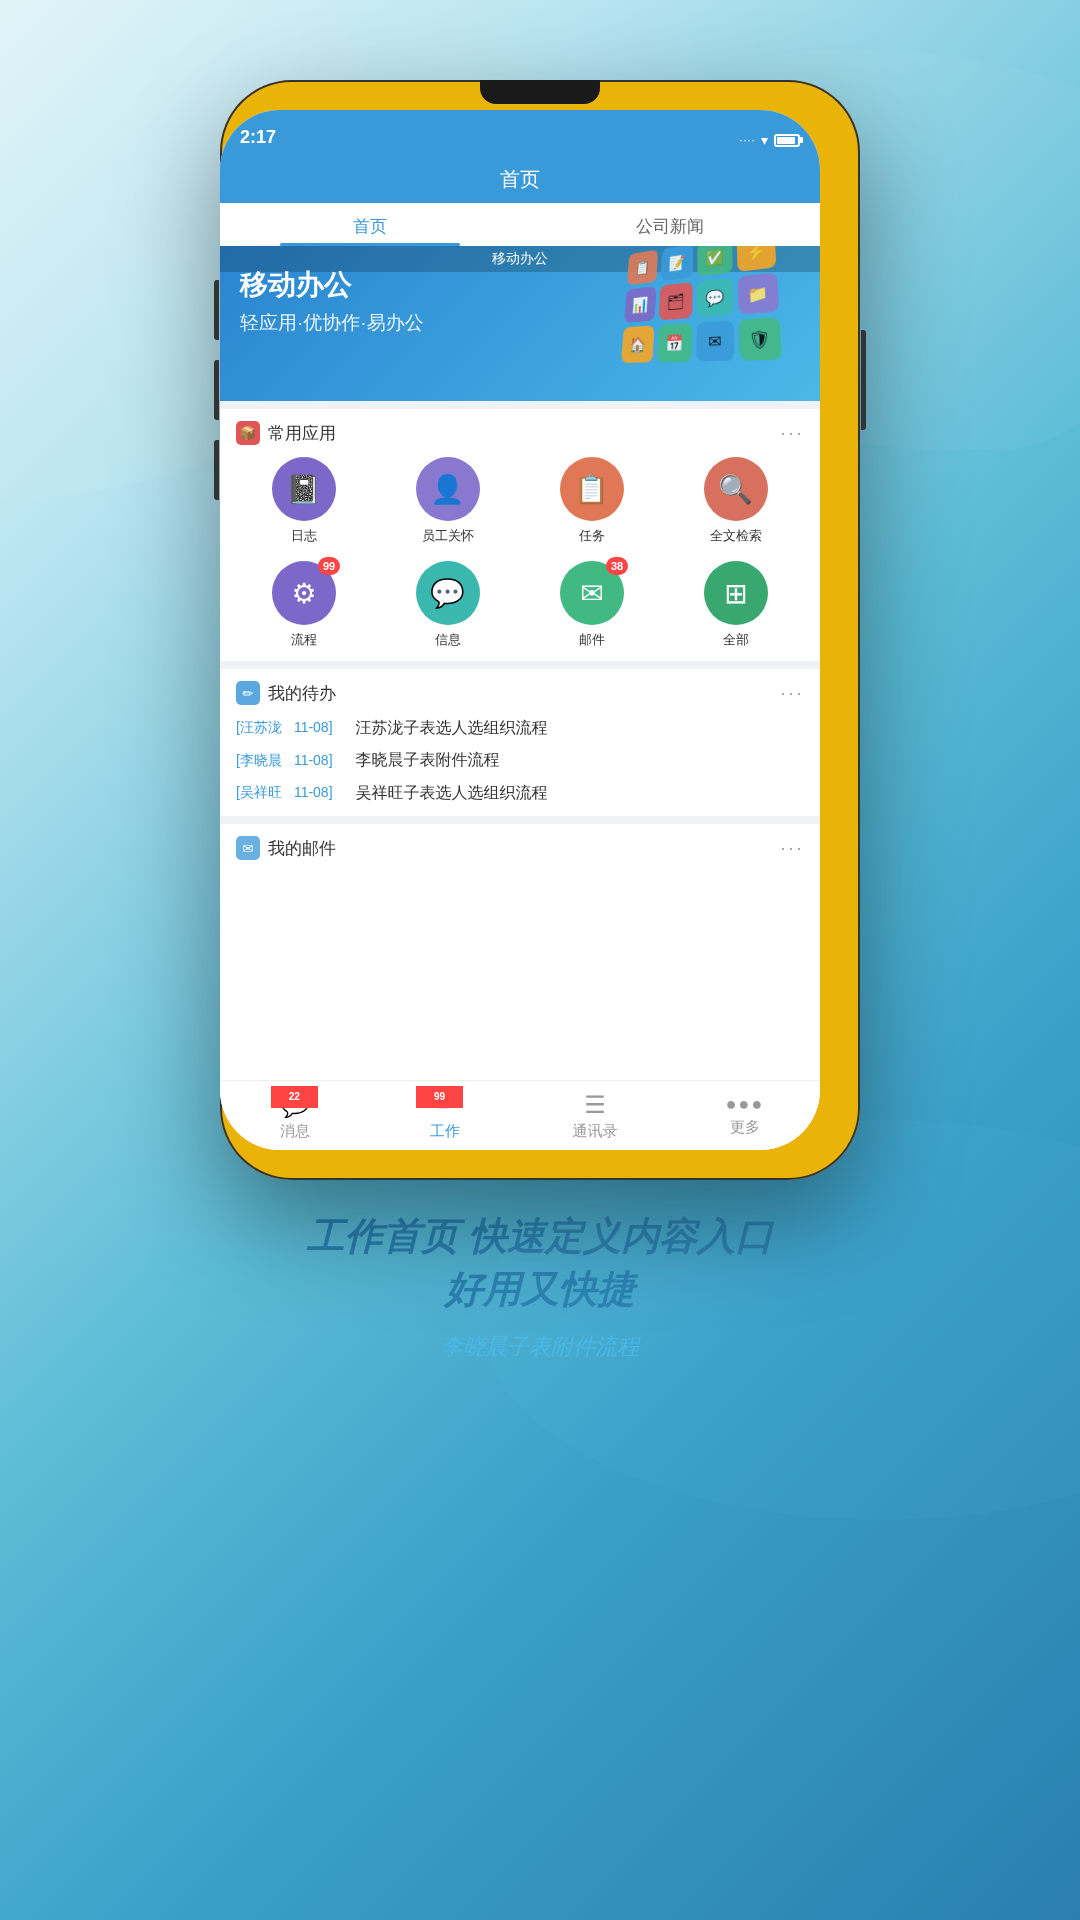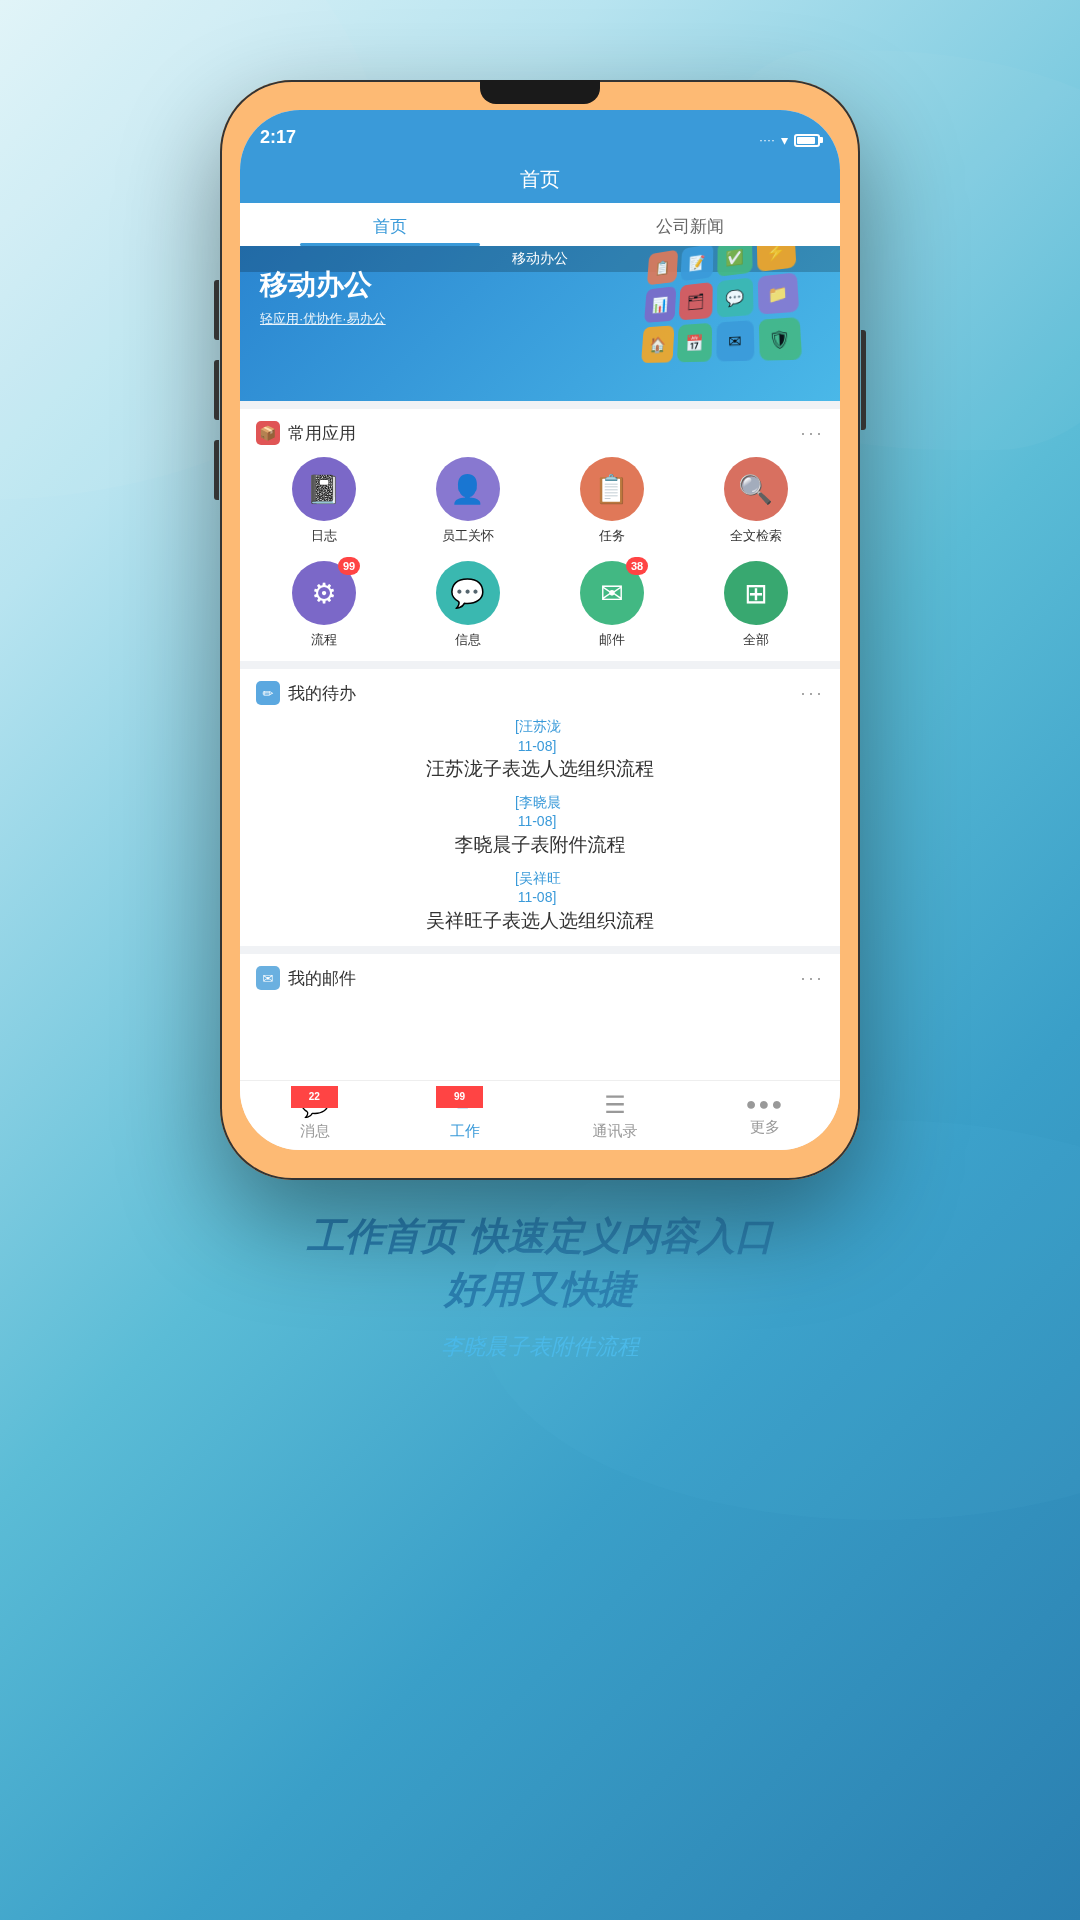--- a/index.html
+++ b/index.html
@@ -44,27 +44,27 @@
     .phone-wrapper {
       position: relative;
       margin-top: 80px;
       width: 640px;
       height: 1100px;
     }
 
     .phone-outer {
       width: 640px;
       height: 1100px;
-      background: #fdba74;
+      background: #eab308;
       border-radius: 72px;
       position: relative;
       box-shadow: 0 40px 100px rgba(0,0,0,0.4), inset 0 0 0 2px #333;
       display: flex;
       flex-direction: column;
-      align-items: center;
+      align-items: flex-start;
     }
 
     
     .phone-outer::before {
       content: '';
       position: absolute;
       left: -6px;
       top: 200px;
       width: 5px;
       height: 60px;
@@ -220,22 +220,21 @@
       top: 20px;
     }
     .banner-title {
       color: white;
       font-size: 28px;
       font-weight: bold;
       margin-bottom: 6px;
     }
     .banner-subtitle {
       color: rgba(255,255,255,0.9);
-      font-size: 13px;
-      text-decoration: underline;
+      font-size: 19px;
     }
     .banner-icon-area {
       position: absolute;
       right: 10px;
       top: -10px;
       width: 200px;
       height: 170px;
     }
 
     
@@ -375,41 +374,41 @@
     }
 
     .todo-list {
       display: flex;
       flex-direction: column;
       gap: 10px;
     }
     .todo-item {
       display: flex;
       align-items: center;
-      gap: 0;
+      gap: 8px;
       font-size: 14px;
       color: #333;
       line-height: 1.4;
-      flex-direction: column;
     }
     .todo-sender {
       color: #3a9ad9;
       font-size: 14px;
       flex-shrink: 0;
       margin-right: 4px;
     }
     .todo-date {
       color: #3a9ad9;
       font-size: 14px;
       flex-shrink: 0;
       margin-right: 6px;
     }
     .todo-content {
       color: #333;
-      font-size: 19px;
+      font-size: 16px;
+      margin-left: 9px;
     }
 
     
     .bottom-nav {
       height: 70px;
       background: white;
       display: flex;
       border-top: 1px solid #eee;
       flex-shrink: 0;
     }

